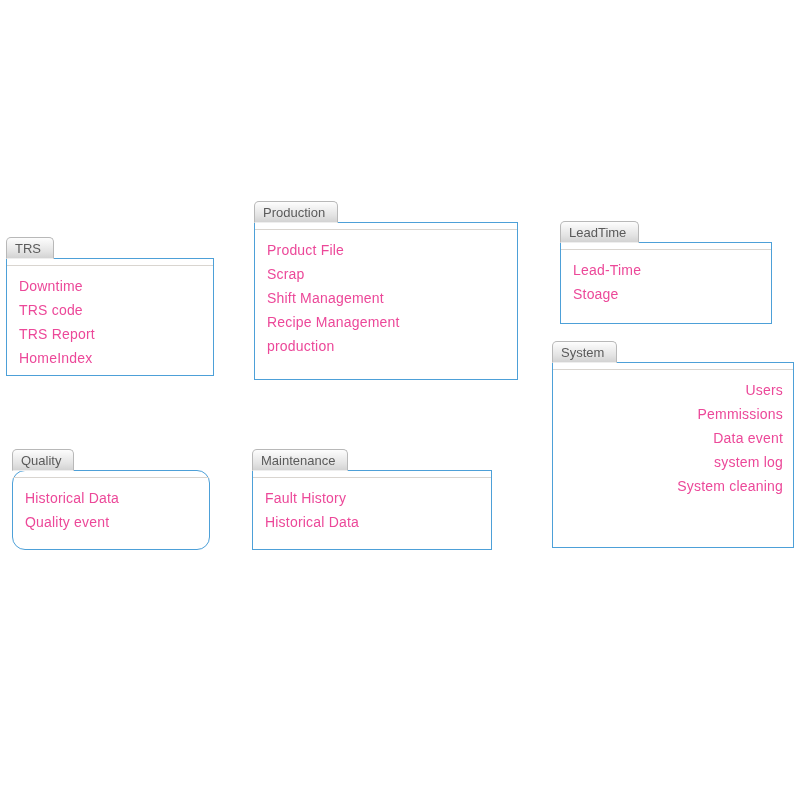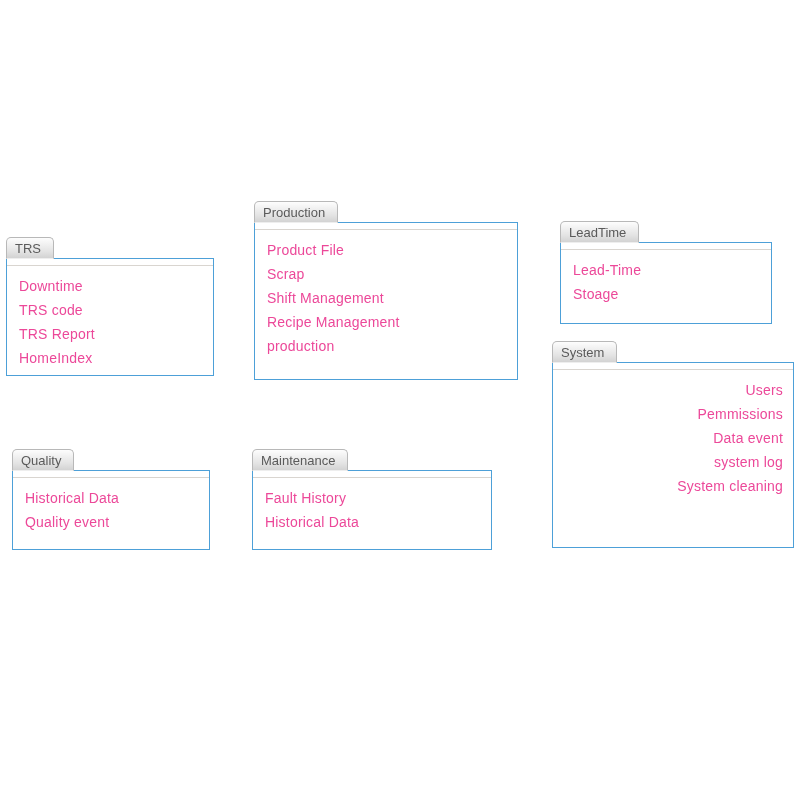--- a/index.html
+++ b/index.html
@@ -43,21 +43,21 @@
     line-height: 24px;
     letter-spacing: 0.2px;
     white-space: nowrap;
     cursor: pointer;
   }
 
   
   #panel-trs        { left:   6px; top: 222px; width: 208px; height: 118px; margin-top: 36px; }
   #panel-production { left: 254px; top: 222px; width: 264px; height: 158px; }
   #panel-leadtime   { left: 560px; top: 220px; width: 212px; height:  82px; margin-top: 22px; }
-  #panel-quality    { left:  12px; top: 470px; width: 198px; height:  80px; }
+  #panel-quality    { left:  12px; top: 470px; width: 198px; height:  80px; border-radius: 13px; }
   #panel-maintenance{ left: 252px; top: 470px; width: 240px; height:  80px; }
   #panel-system     { left: 552px; top: 362px; width: 242px; height: 186px; text-align: right; }
 
   
   .topline {
     height: 0;
     border-top: 1px solid #d9d5d0;
     margin: 6px 0 0 0;
   }
 </style>

